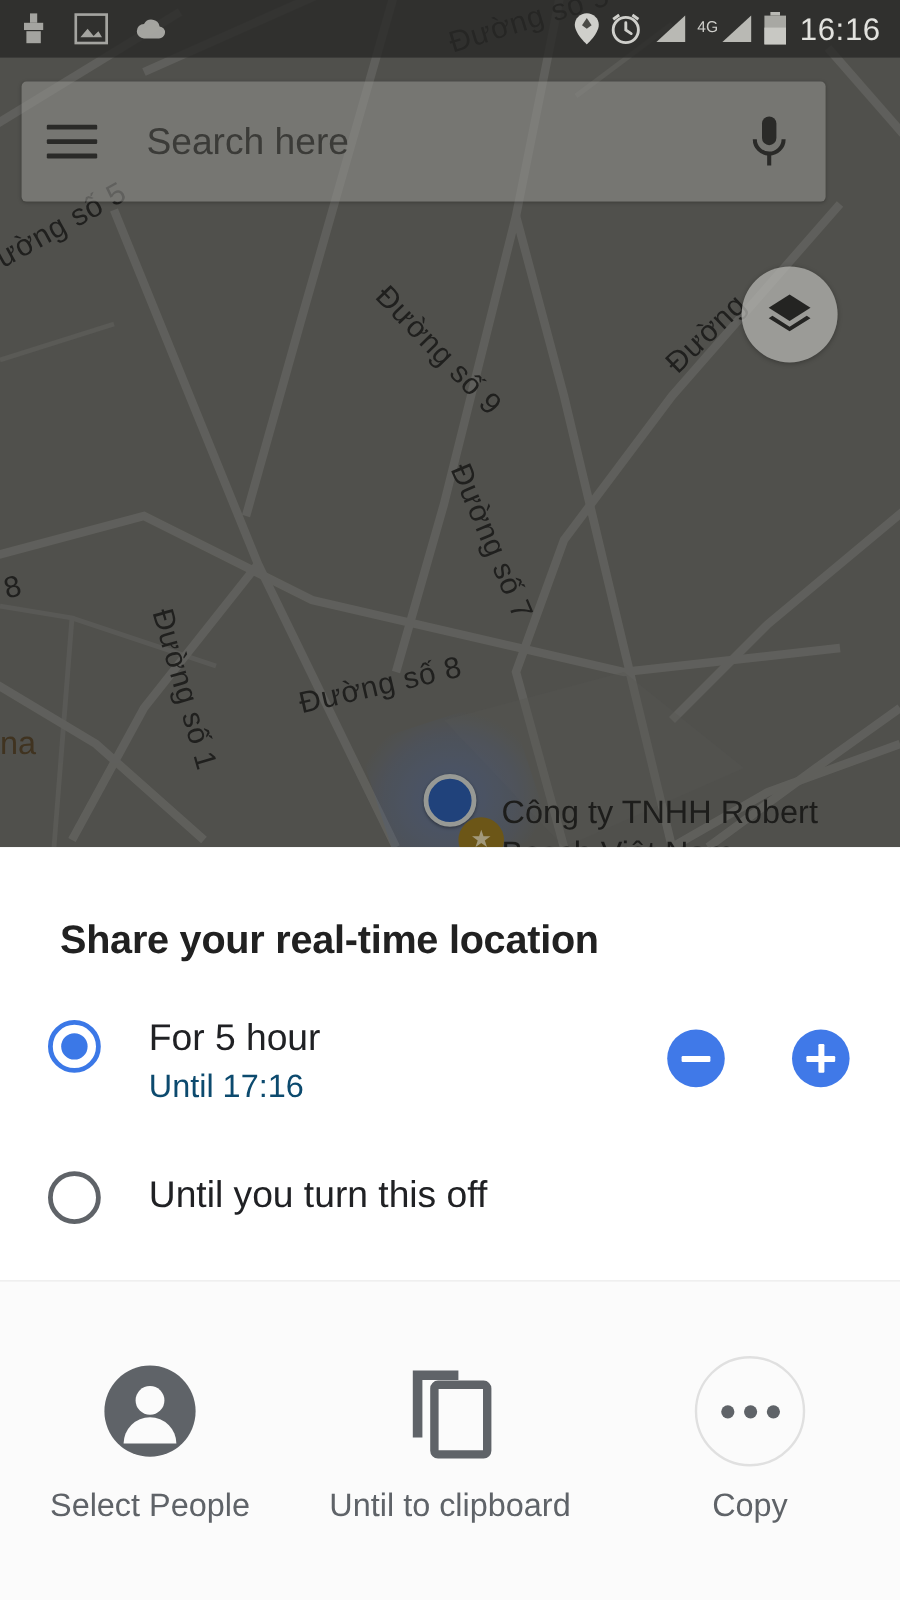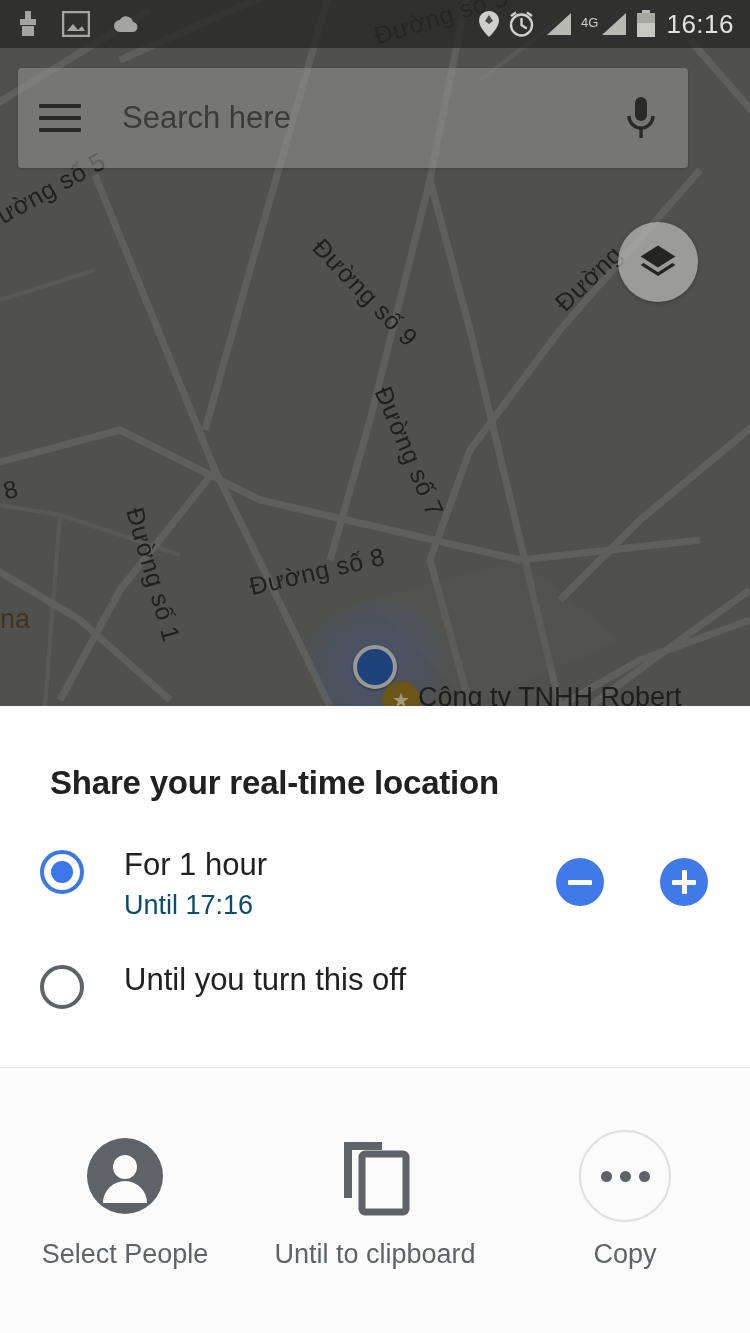--- a/index.html
+++ b/index.html
@@ -28,21 +28,20 @@
     font-family:"Liberation Sans", sans-serif;
     white-space:nowrap;
     letter-spacing:0.5px;
   }
   .poi-label {
     position:absolute;
     color:#2a2a28;
     font-size:27px;
     line-height:34px;
     white-space:nowrap;
-    margin-top:20px;
   }
   .poi-label-brown {
     position:absolute;
     color:#5c4a2e;
     font-size:27px;
     white-space:nowrap;
   }
 
   
   #user-dot-halo {
@@ -107,21 +106,21 @@
     background:#ffffff;
   }
   #sheet-title {
     position:absolute; left:50px; top:58px;
     font-size:33px; font-weight:bold; color:#212121;
     letter-spacing:-0.2px;
   }
 
   .opt-row { position:absolute; left:0; width:750px; display:flex; align-items:flex-start; }
   #opt-1 { top:140px; height:92px; }
-  #opt-2 { top:255px; height:70px; align-items:flex-start; }
+  #opt-2 { top:255px; height:70px; align-items:center; }
 
   .radio-wrap { width:124px; display:flex; justify-content:center; padding-top:4px; }
   .radio {
     width:44px; height:44px; border-radius:50%;
     display:flex; align-items:center; justify-content:center;
   }
   .radio.on { border:4px solid #3b78e7; }
   .radio.on span { width:22px; height:22px; border-radius:50%; background:#3b78e7; display:block; }
   .radio.off { border:4px solid #5f6368; }
 
@@ -285,21 +284,21 @@
 
     <div id="sheet-title">Share your real-time location</div>
 
     <div class="opt-row" id="opt-1">
       <div class="radio-wrap">
         <div class="radio on">
             <span></span>
           </div>
       </div>
       <div class="opt-texts">
-        <div class="opt-main">For 1 hour</div>
+        <div class="opt-main">For 5 hour</div>
         <div class="opt-sub">Until 17:16</div>
       </div>
     </div>
 
     <div id="stepper">
       <div class="step-btn">
         <span class="bar-h"></span>
       </div>
       <div class="step-btn">
         <span class="bar-h"></span>

